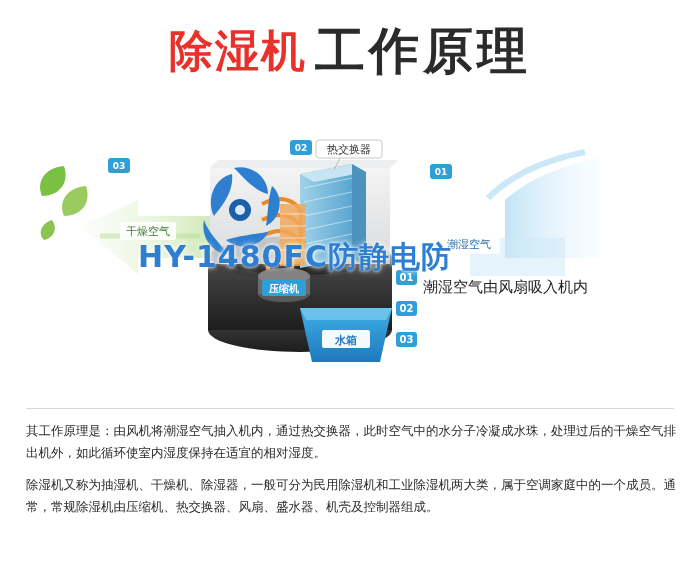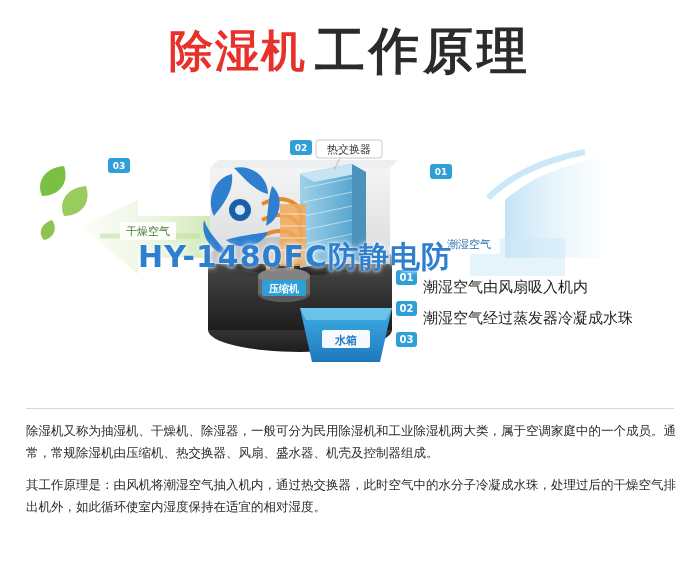--- a/index.html
+++ b/index.html
@@ -309,31 +309,30 @@
     </svg>
   </div>
 
   <div class="steps">
     <div class="step-row">
       <div class="step-num">01</div>
       <div class="step-text">潮湿空气由风扇吸入机内</div>
     </div>
     <div class="step-row">
       <div class="step-num">02</div>
-      <div class="step-text">潮湿空气经过蒸发器冷凝成水珠</div>
     </div>
     <div class="step-row">
       <div class="step-num">03</div>
     </div>
   </div>
 
   <div class="wm">
     <div>HY-1480FC防静电防</div>
   </div>
 
   <div class="divider"></div>
 
   <div class="body-text">
+    <p>其工作原理是：由风机将潮湿空气抽入机内，通过热交换器，此时空气中的水分子冷凝成水珠，处理过后的干燥空气排出机外，如此循环使室内湿度保持在适宜的相对湿度。</p>
     <p>除湿机又称为抽湿机、干燥机、除湿器，一般可分为民用除湿机和工业除湿机两大类，属于空调家庭中的一个成员。通常，常规除湿机由压缩机、热交换器、风扇、盛水器、机壳及控制器组成。</p>
-    <p>其工作原理是：由风机将潮湿空气抽入机内，通过热交换器，此时空气中的水分子冷凝成水珠，处理过后的干燥空气排出机外，如此循环使室内湿度保持在适宜的相对湿度。</p>
   </div>
 
 </div>
 
 </body></html>

